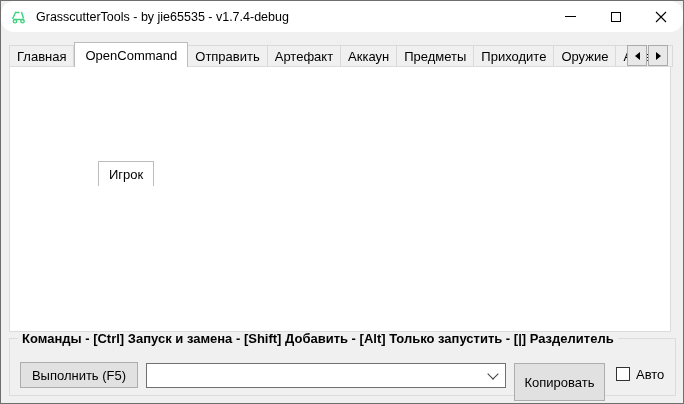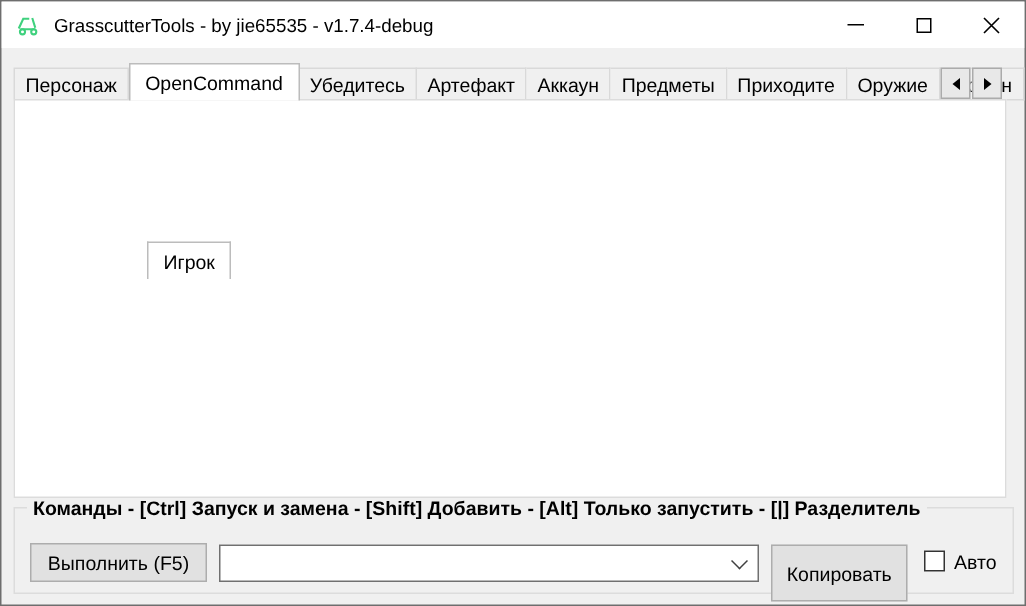--- a/index.html
+++ b/index.html
@@ -4,21 +4,21 @@
 <style>
   * { box-sizing: border-box; margin: 0; padding: 0; }
   html,body { background:#ffffff; }
   body { font-family:"Liberation Sans", sans-serif; font-size:13px; color:#000; }
 
   .window { position:relative; width:684px; height:404px; border:1px solid #6e6e6e;
             background:#f0f0f0; overflow:hidden; }
 
   
   .titlebar { position:absolute; left:0; top:0; width:100%; height:31px; background:#fff;
-              display:flex; align-items:center; }
+              display:flex; align-items:center;border-radius:13px; }
   .titlebar .appicon { margin-left:9px; width:18px; height:18px; flex:0 0 auto; }
   .titlebar .title { margin-left:8px; font-size:12.5px; color:#000; white-space:nowrap; }
   .caption-btns { position:absolute; right:0; top:0; height:31px; display:flex; }
   .caption-btn { width:45px; height:31px; display:flex; align-items:center; justify-content:center; }
   .min-glyph { width:11px; height:0; border-top:1px solid #000; }
   .max-glyph { width:10px; height:10px; border:1px solid #000; background:#fff; }
 
   
   .tabstrip { position:absolute; left:8px; top:41px; height:25px; display:flex; align-items:flex-end; }
   .tab { height:22px; background:#f0f0f0; border:1px solid #d9d9d9; border-left-width:0;
@@ -131,23 +131,23 @@
       </div>
       <div class="caption-btn">
         <svg width="12" height="12" viewBox="0 0 12 12">
           <path d="M1 1 L11 11 M11 1 L1 11" stroke="#000" stroke-width="1.1"></path>
         </svg>
       </div>
     </div>
   </div>
 
   <div class="tabstrip">
-    <div class="tab">Персонаж</div>
+    <div class="tab">Главная</div>
     <div class="tab selected">OpenCommand</div>
-    <div class="tab">Убедитесь</div>
+    <div class="tab">Отправить</div>
     <div class="tab">Артефакт</div>
     <div class="tab">Аккаун</div>
     <div class="tab">Предметы</div>
     <div class="tab">Приходите</div>
     <div class="tab">Оружие</div>
     <div class="tab">Аккаун</div>
   </div>
   <div class="tabscroll">
     <div class="sbtn">
       <span class="tri-left"></span>

